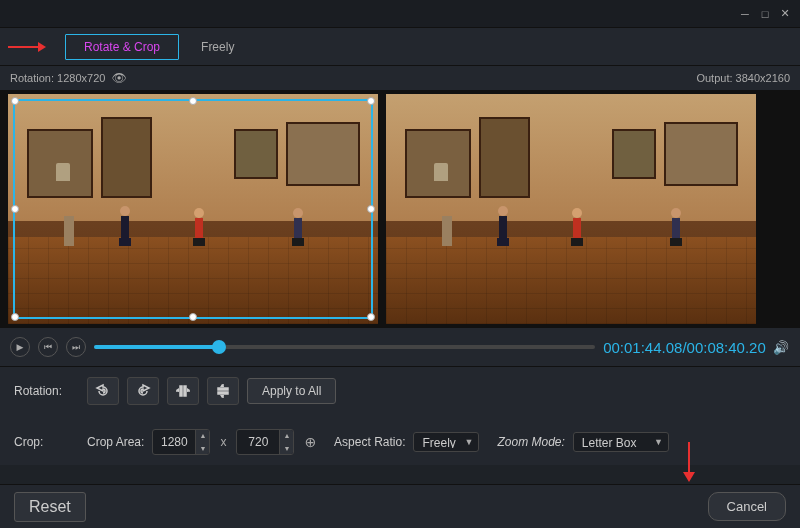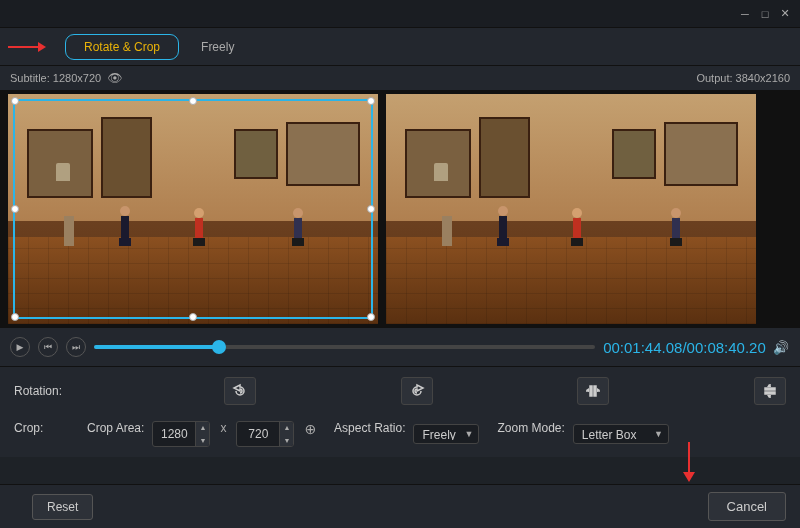--- a/index.html
+++ b/index.html
@@ -82,23 +82,23 @@
       padding: 5px 18px;
       cursor: pointer;
       border-radius: 3px;
       color: #aaa;
       font-size: 12px;
       border: none;
       background: transparent;
     }
     .tab.active {
       border: 1.5px solid #2bb5e8;
-      color: #eab308;
+      color: #d946ef;
       background: transparent;
-      border-radius: 9px;
+      border-radius: 1px;
     }
     .video-info-bar {
       height: 24px;
       display: flex;
       align-items: center;
       justify-content: space-between;
       padding: 0 10px;
       font-size: 11px;
       color: #aaa;
       background: #23272e;
@@ -229,22 +229,21 @@
     
     .controls-area {
       background: #23272e;
       padding: 10px 14px;
       border-top: 1px solid #111;
     }
     .rotation-row {
       display: flex;
       align-items: center;
       gap: 8px;
-      margin-bottom: 16px;
-      justify-content: space-between;
+      margin-bottom: 24px;
     }
     .rotation-label {
       width: 65px;
       color: #ccc;
       font-size: 12px;
     }
     .rot-btn {
       width: 32px;
       height: 28px;
       background: #2d3138;
@@ -262,20 +261,21 @@
       background: #2d3138;
       border: 1px solid #555;
       border-radius: 3px;
       color: #ccc;
       cursor: pointer;
       font-size: 12px;
     }
 
     .crop-row {
       display: flex;
+      align-items: center;
       gap: 8px;
       flex-wrap: wrap;
     }
     .crop-label {
       width: 65px;
       color: #ccc;
       font-size: 12px;
     }
     .crop-area-label {
       color: #ccc;
@@ -346,47 +346,47 @@
     }
     .select-arrow {
       position: absolute;
       right: 6px;
       top: 50%;
       transform: translateY(-50%);
       pointer-events: none;
       color: #aaa;
       font-size: 9px;
     }
-    .zoom-label { color: #ccc; font-size: 12px; margin-left: 10px; }
+    .zoom-label { color: #ccc; font-size: 12px; margin-left: 10px; font-style: italic; }
 
     
     .bottom-row {
       position: absolute;
       bottom: 0;
       left: 0;
       right: 0;
       height: 44px;
       background: #23272e;
       border-top: 1px solid #111;
       display: flex;
       align-items: center;
       justify-content: flex-end;
       padding: 0 14px;
       gap: 10px;
     }
     .reset-btn {
       position: absolute;
-      left: 32px;
+      left: 14px;
       padding: 5px 14px;
       background: #2d3138;
       border: 1px solid #555;
       border-radius: 3px;
       color: #ccc;
       cursor: pointer;
-      font-size: 12px;
+      font-size: 16px;
     }
     .red-arrow {
       position: absolute;
       right: 105px;
       bottom: 46px;
       display: flex;
       flex-direction: column;
       align-items: center;
     }
     .red-arrow-line {
@@ -408,21 +408,21 @@
       border-radius: 3px;
       color: #fff;
       cursor: pointer;
       font-size: 13px;
       font-weight: 500;
     }
     .cancel-btn {
       padding: 6px 18px;
       background: #2d3138;
       border: 1px solid #555;
-      border-radius: 3px;
+      border-radius: 10px;
       color: #ccc;
       cursor: pointer;
       font-size: 13px;
     }
 
     
     .scene {
       position: absolute;
       inset: 0;
     }
@@ -441,21 +441,21 @@
 <div class="tab-bar">
   <div class="tab-arrow"></div>
   <div class="tabs">
     <button class="tab active">Rotate &amp; Crop</button>
     <button class="tab">Freely</button>
   </div>
 </div>
 
 <div class="video-info-bar">
   <div class="video-info-left">
-    <span>Subtitle: 1280x720</span>
+    <span>Rotation: 1280x720</span>
     <span class="eye-icon">👁</span>
   </div>
   <span>Output: 3840x2160</span>
 </div>
 
 <div class="video-frames">
 
   <div class="video-left">
     <div class="video-thumb">
 
@@ -573,20 +573,21 @@
         <polygon points="15,7 12,5 12,9" fill="#ccc"></polygon>
       </svg>
     </button>
     <button class="rot-btn" title="Flip Vertical">
       <svg width="16" height="16" viewBox="0 0 16 16" fill="#ccc">
         <path d="M3 7h10V5H3v2zM3 9h10v2H3V9zM8 1v3M8 12v3" stroke="#ccc" stroke-width="1.5"></path>
         <polygon points="7,1 5,4 9,4" fill="#ccc"></polygon>
         <polygon points="7,15 5,12 9,12" fill="#ccc"></polygon>
       </svg>
     </button>
+    <button class="apply-all-btn">Apply to All</button>
   </div>
 
   <div class="crop-row">
     <span class="crop-label">Crop:</span>
     <span class="crop-area-label">Crop Area:</span>
 
     <div class="num-input-wrap">
       <input class="num-input" type="text" value="1280" style="">
       <div class="spin-btns">
         <button class="spin-btn">▲</button>

